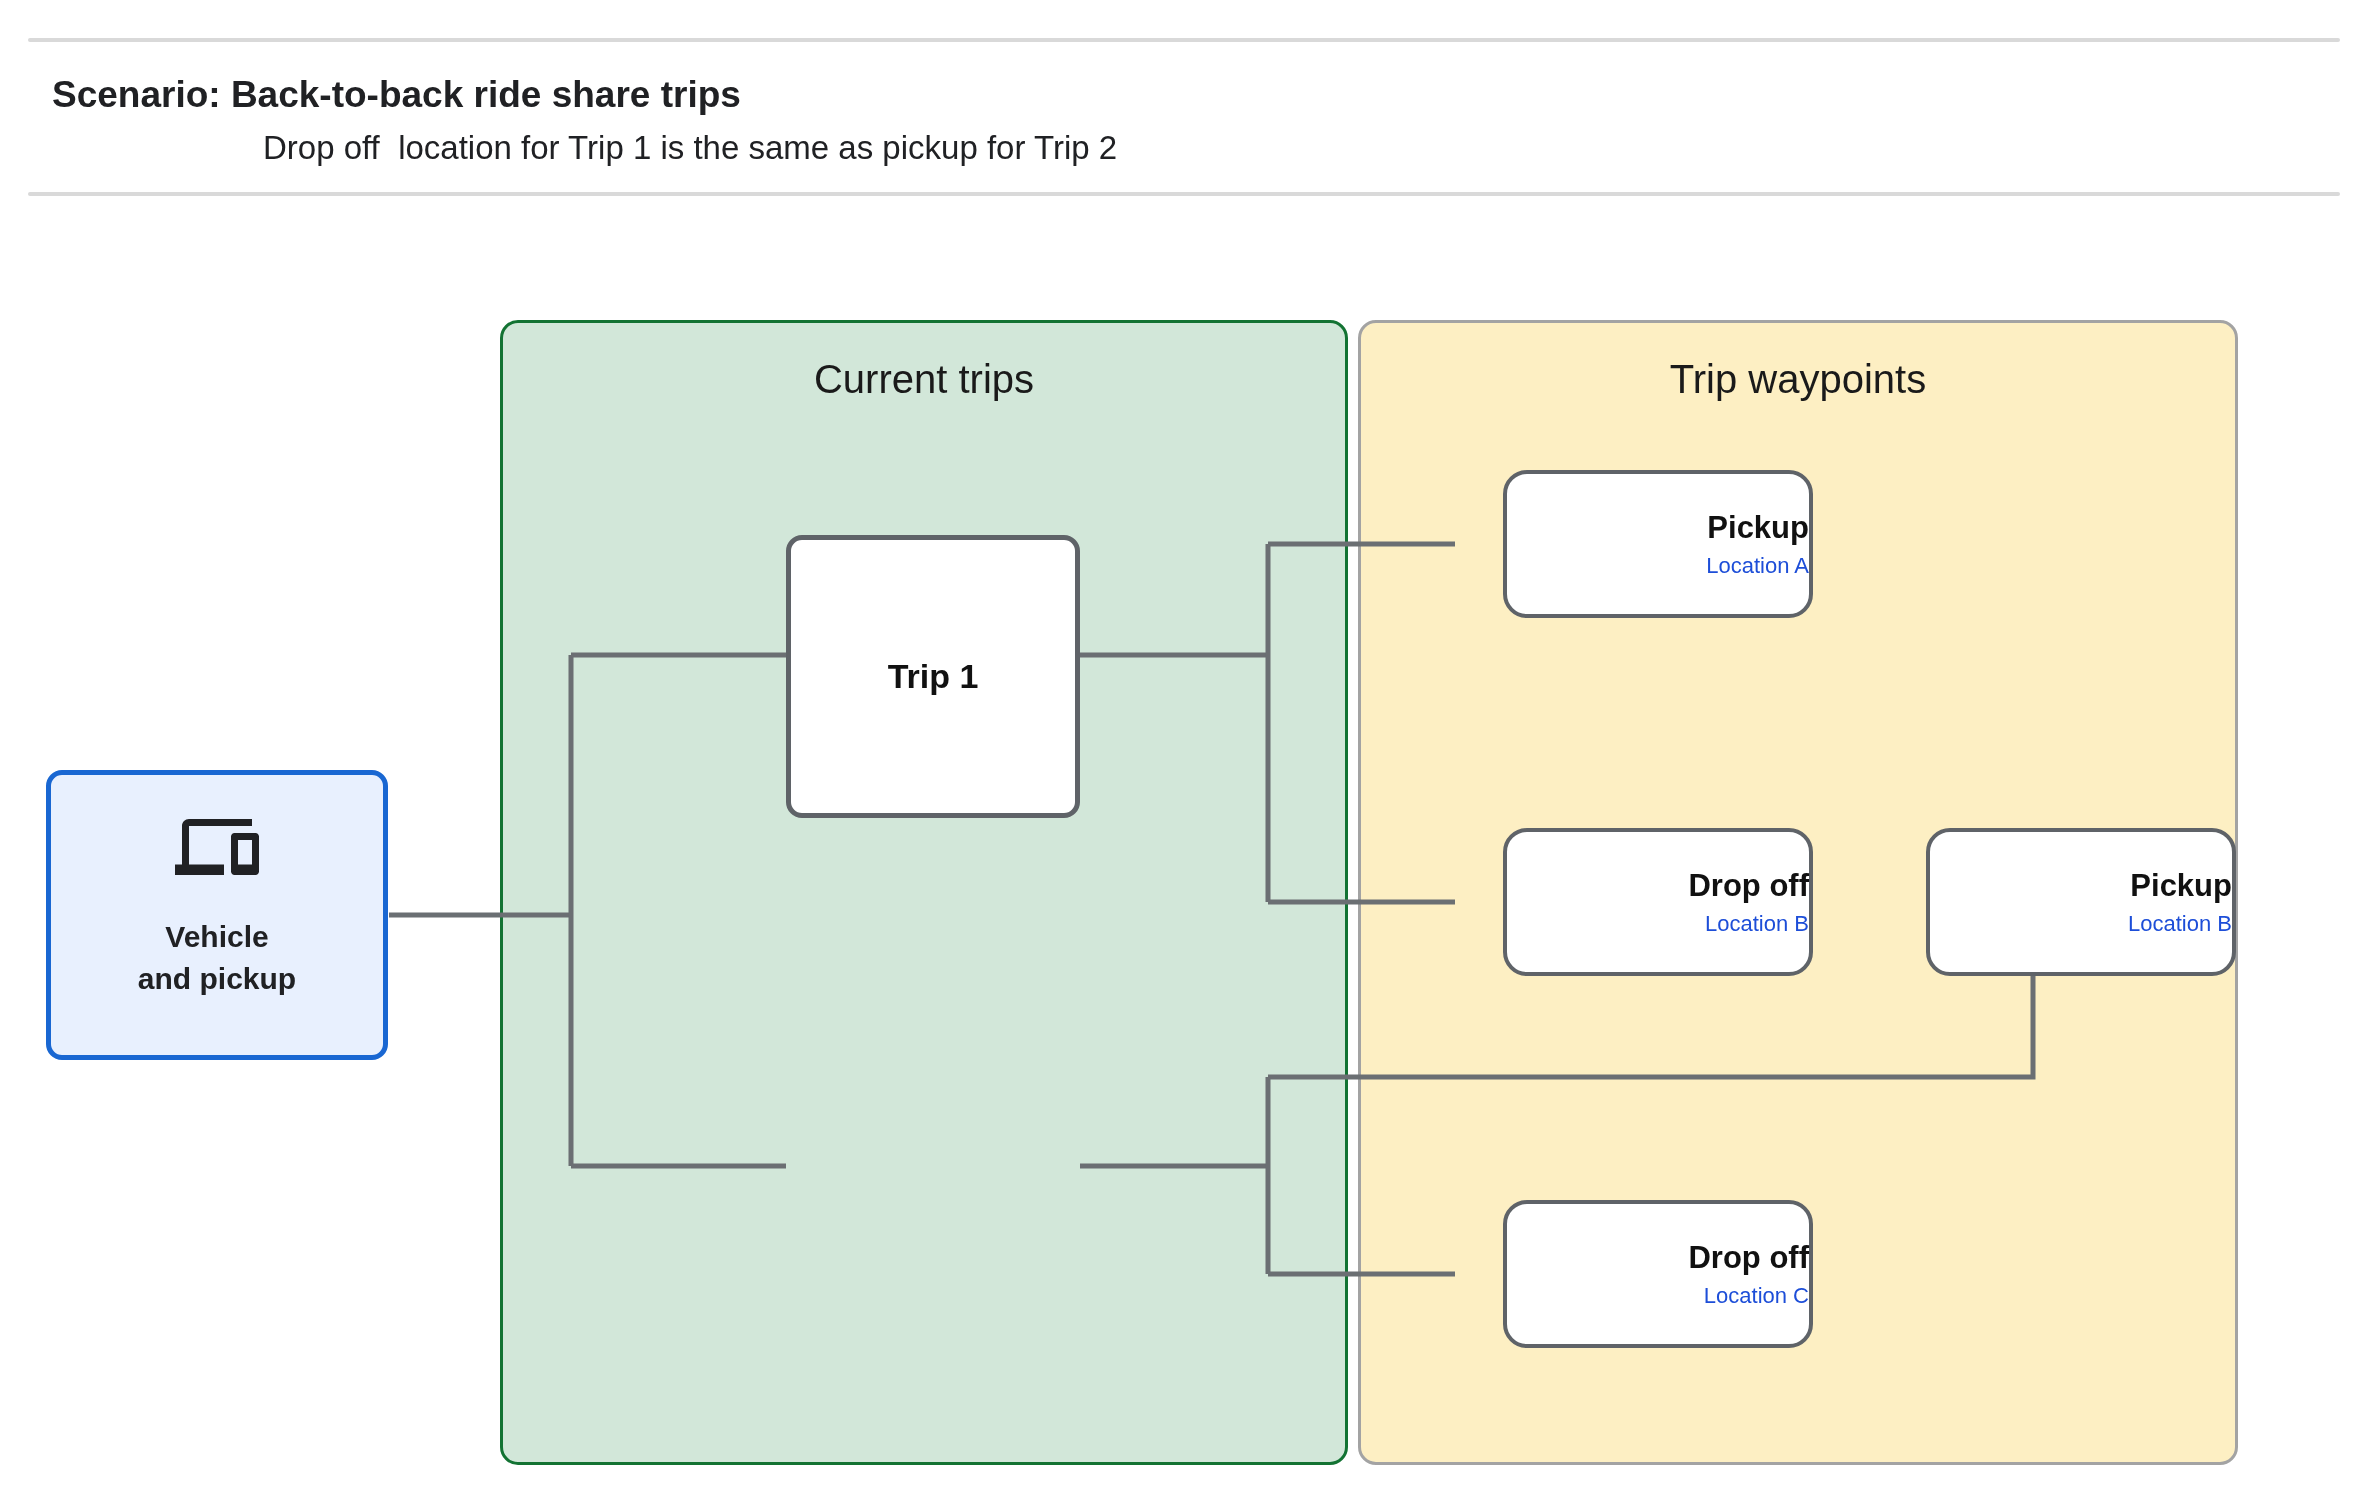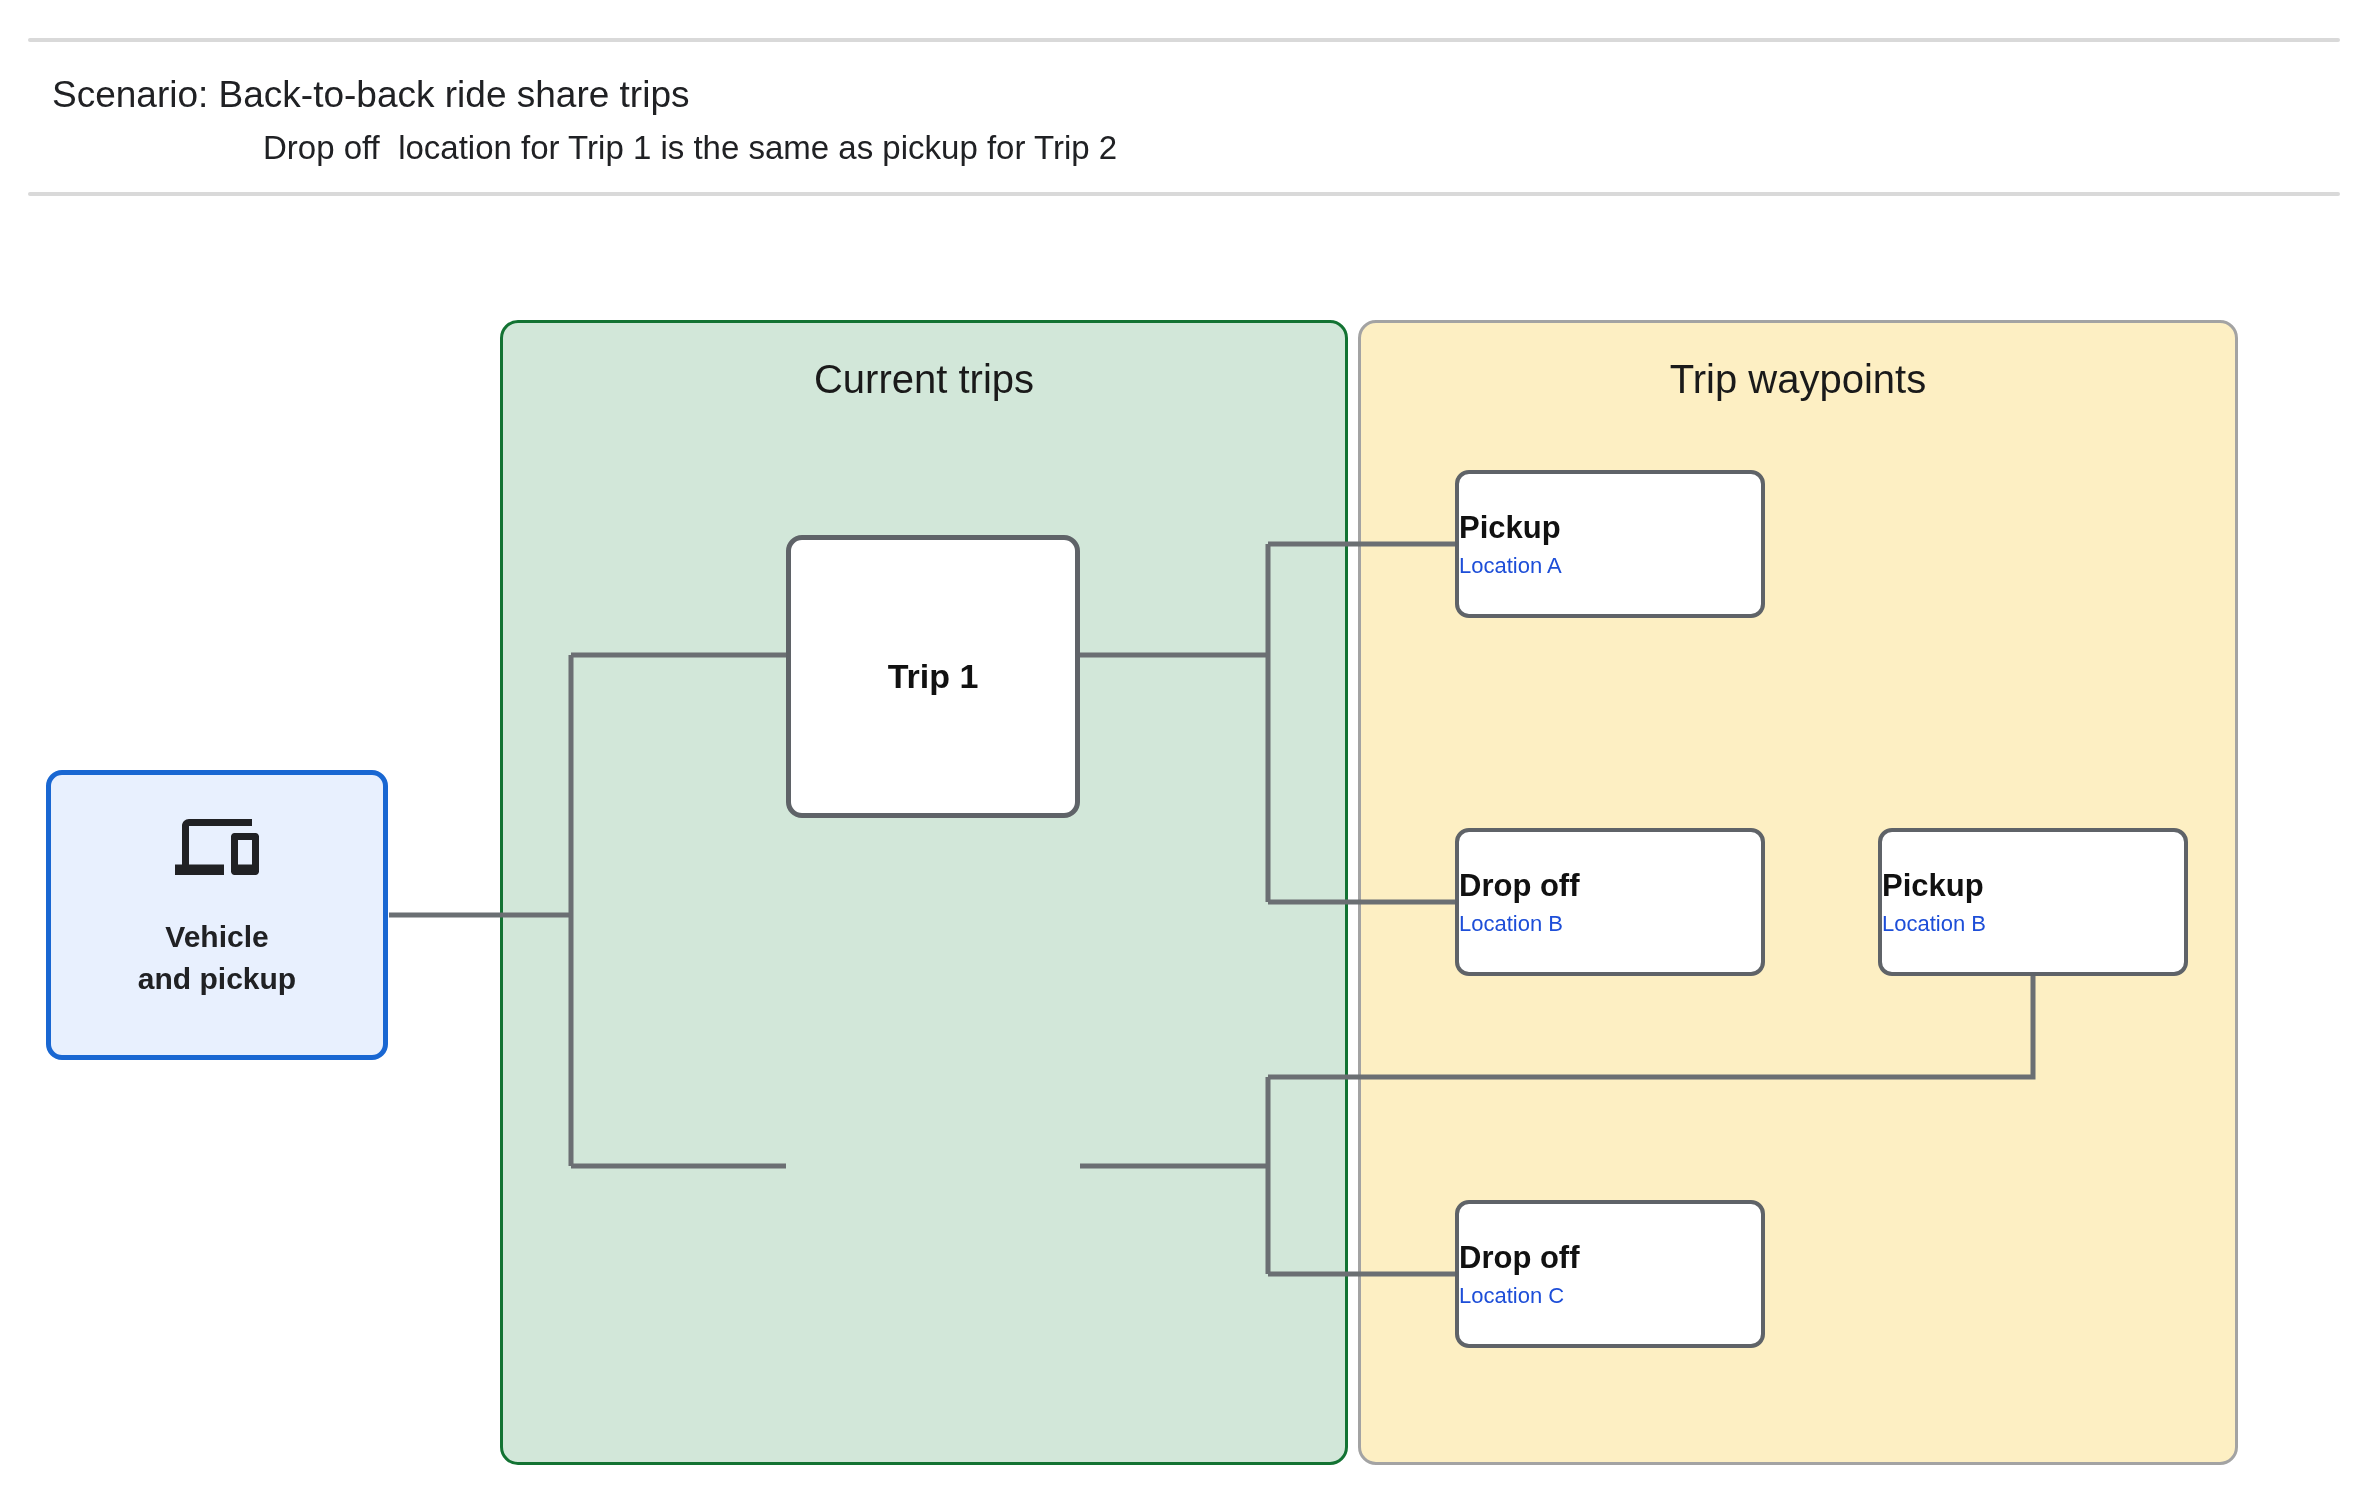--- a/index.html
+++ b/index.html
@@ -3,21 +3,21 @@
 <meta charset="utf-8">
 <style>
   html,body { margin:0; padding:0; background:#ffffff; }
   .canvas {
     position:relative; width:2357px; height:1497px; background:#ffffff;
     font-family:"Liberation Sans", sans-serif; color:#202124; overflow:hidden;
   }
   .hr { position:absolute; left:28px; width:2312px; height:4px; background:#d9d9d9; border-radius:2px; }
   .hr1 { top:38px; }
   .hr2 { top:192px; }
-  .title { position:absolute; left:52px; top:74px; font-size:37px; font-weight:normal; letter-spacing:0; }
+  .title { position:absolute; left:52px; top:74px; font-size:37px; font-weight:bold; letter-spacing:0; }
   .subtitle { position:absolute; left:263px; top:129px; font-size:33px; white-space:pre; }
 
   
   .group { position:absolute; top:320px; height:1145px; border-radius:18px; box-sizing:border-box; z-index:0; }
   .group-trips { left:500px; width:848px; background:#D2E7D9; border:3px solid #137333;padding-left:16px; }
   .group-waypoints { left:1358px; width:880px; background:#FDEFC3; border:3px solid #a3a3a3; }
   .group-title { position:absolute; top:34px; left:0; width:100%; text-align:center;
     font-size:40px; font-weight:500; color:#1a1a1a; }
 
   
@@ -40,23 +40,23 @@
     background:#ffffff; border:5px solid #5F6368; border-radius:16px; z-index:2;
     display:flex; align-items:center; justify-content:center;
     font-size:34px; font-weight:bold; color:#111;
   }
   .trip-1 { top:535px; }
   .trip-2 { top:1046px; }
 
   
   .waypoint {
     position:absolute; width:310px; height:148px; box-sizing:border-box;
-    background:#ffffff; border:4px solid #5F6368; border-radius:14px; z-index:2;
-    display:flex; flex-direction:column; align-items:flex-start; justify-content:center;
-    text-align:center; line-height:1.25;
+    background:#ffffff; border:4px solid #5F6368; border-radius:24px; z-index:2;
+    display:flex; flex-direction:column; align-items:flex-end; justify-content:center;
+    text-align:center; line-height:1.25;margin-left:48px;
   }
   .waypoint .wp-title { font-size:31px; font-weight:bold; color:#111; }
   .waypoint .wp-sub { font-size:22px; color:#1d4ed8; margin-top:4px; }
   .wp-pickup-a { left:1455px; top:470px; }
   .wp-dropoff-b { left:1455px; top:828px; }
   .wp-pickup-b { left:1878px; top:828px; }
   .wp-dropoff-c { left:1455px; top:1200px; }
 </style>
 </head>
 <body>

